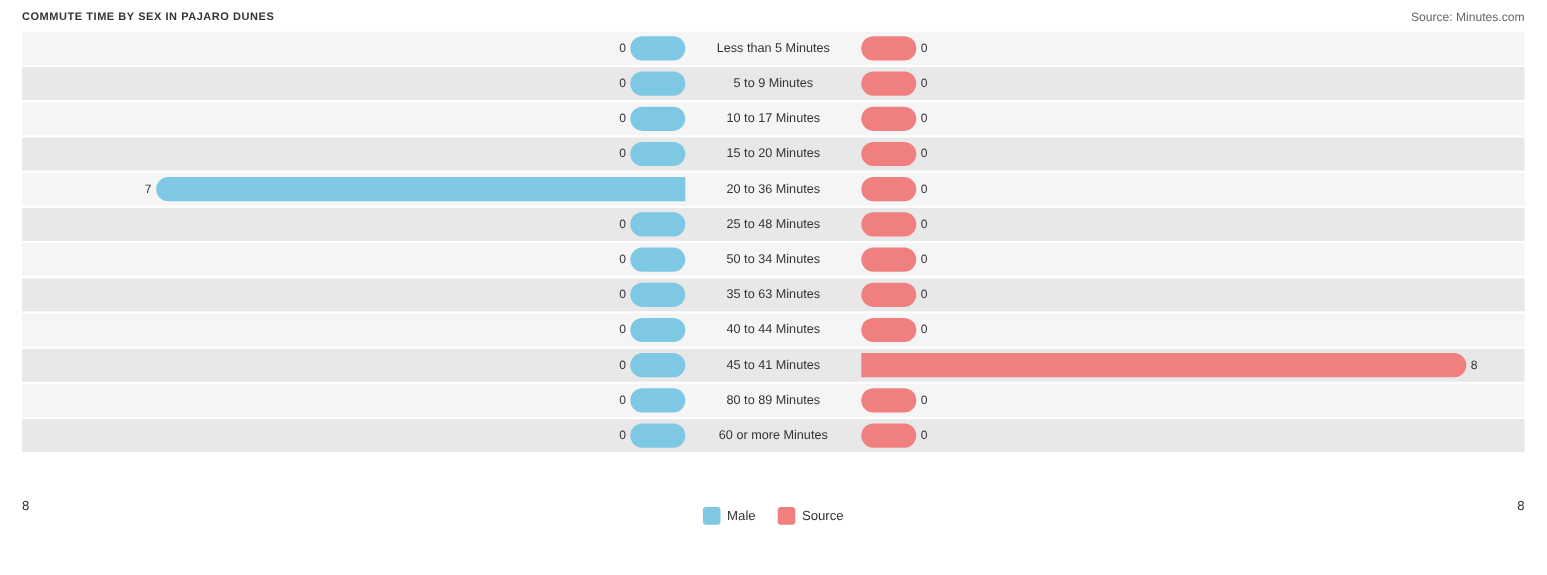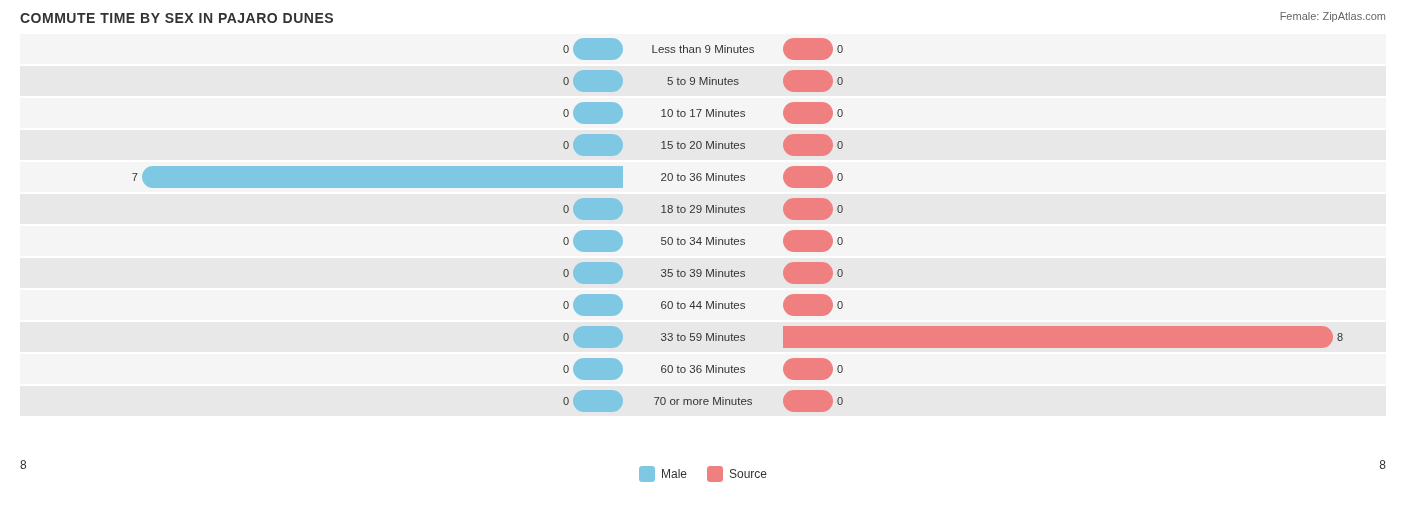--- a/index.html
+++ b/index.html
@@ -12,21 +12,21 @@
       position: relative;
     }
     .chart-container {
       width: 1406px;
       height: 523px;
       background: #fff;
       padding: 10px 20px 40px 20px;
       position: relative;
     }
     .chart-title {
-      font-size: 14px;
+      font-size: 10px;
       font-weight: bold;
       text-transform: uppercase;
       color: #333;
       margin-bottom: 8px;
       letter-spacing: 0.5px;
     }
     .source-text {
       position: absolute;
       top: 10px;
       right: 20px;
@@ -143,30 +143,30 @@
       height: 22px;
       background: #f08080;
       border-radius: 0 11px 11px 0;
     }
   </style>
 </head>
 <body>
 
 <div class="chart-container">
   <div class="chart-title">COMMUTE TIME BY SEX IN PAJARO DUNES</div>
-  <div class="source-text">Female: ZipAtlas.com</div>
+  <div class="source-text">Source: Minutes.com</div>
 
   <div class="chart-area" id="chart-area">
 
   <div class="row">
         <div class="left-section">
           <span class="value-outside-left">0</span>
           <div class="bar-zero-male"></div>
         </div>
-        <div class="label-center">Less than 9 Minutes</div>
+        <div class="label-center">Less than 5 Minutes</div>
         <div class="right-section">
           <div class="bar-zero-female"></div>
           <span class="value-outside-right">0</span>
         </div>
       </div>
       <div class="row">
         <div class="left-section">
           <span class="value-outside-left">0</span>
           <div class="bar-zero-male"></div>
         </div>
@@ -207,21 +207,21 @@
         <div class="right-section">
           <div class="bar-zero-female"></div>
           <span class="value-outside-right">0</span>
         </div>
       </div>
       <div class="row">
         <div class="left-section">
           <span class="value-outside-left">0</span>
           <div class="bar-zero-male"></div>
         </div>
-        <div class="label-center">18 to 29 Minutes</div>
+        <div class="label-center">25 to 48 Minutes</div>
         <div class="right-section">
           <div class="bar-zero-female"></div>
           <span class="value-outside-right">0</span>
         </div>
       </div>
       <div class="row">
         <div class="left-section">
           <span class="value-outside-left">0</span>
           <div class="bar-zero-male"></div>
         </div>
@@ -229,65 +229,65 @@
         <div class="right-section">
           <div class="bar-zero-female"></div>
           <span class="value-outside-right">0</span>
         </div>
       </div>
       <div class="row">
         <div class="left-section">
           <span class="value-outside-left">0</span>
           <div class="bar-zero-male"></div>
         </div>
-        <div class="label-center">35 to 39 Minutes</div>
-        <div class="right-section">
-          <div class="bar-zero-female"></div>
-          <span class="value-outside-right">0</span>
-        </div>
-      </div>
-      <div class="row">
-        <div class="left-section">
-          <span class="value-outside-left">0</span>
-          <div class="bar-zero-male"></div>
-        </div>
-        <div class="label-center">60 to 44 Minutes</div>
-        <div class="right-section">
-          <div class="bar-zero-female"></div>
-          <span class="value-outside-right">0</span>
-        </div>
-      </div>
-      <div class="row">
-        <div class="left-section">
-          <span class="value-outside-left">0</span>
-          <div class="bar-zero-male"></div>
-        </div>
-        <div class="label-center">33 to 59 Minutes</div>
+        <div class="label-center">35 to 63 Minutes</div>
+        <div class="right-section">
+          <div class="bar-zero-female"></div>
+          <span class="value-outside-right">0</span>
+        </div>
+      </div>
+      <div class="row">
+        <div class="left-section">
+          <span class="value-outside-left">0</span>
+          <div class="bar-zero-male"></div>
+        </div>
+        <div class="label-center">40 to 44 Minutes</div>
+        <div class="right-section">
+          <div class="bar-zero-female"></div>
+          <span class="value-outside-right">0</span>
+        </div>
+      </div>
+      <div class="row">
+        <div class="left-section">
+          <span class="value-outside-left">0</span>
+          <div class="bar-zero-male"></div>
+        </div>
+        <div class="label-center">45 to 41 Minutes</div>
         <div class="right-section">
           <div class="bar-female-large" style="width: 550px;"></div>
           <span class="value-outside-right">8</span>
         </div>
       </div>
       <div class="row">
         <div class="left-section">
           <span class="value-outside-left">0</span>
           <div class="bar-zero-male"></div>
         </div>
-        <div class="label-center">60 to 36 Minutes</div>
-        <div class="right-section">
-          <div class="bar-zero-female"></div>
-          <span class="value-outside-right">0</span>
-        </div>
-      </div>
-      <div class="row">
-        <div class="left-section">
-          <span class="value-outside-left">0</span>
-          <div class="bar-zero-male"></div>
-        </div>
-        <div class="label-center">70 or more Minutes</div>
+        <div class="label-center">80 to 89 Minutes</div>
+        <div class="right-section">
+          <div class="bar-zero-female"></div>
+          <span class="value-outside-right">0</span>
+        </div>
+      </div>
+      <div class="row">
+        <div class="left-section">
+          <span class="value-outside-left">0</span>
+          <div class="bar-zero-male"></div>
+        </div>
+        <div class="label-center">60 or more Minutes</div>
         <div class="right-section">
           <div class="bar-zero-female"></div>
           <span class="value-outside-right">0</span>
         </div>
       </div>
     </div>
 
   <div class="bottom-labels">
     <span>8</span>
     <div class="legend">

